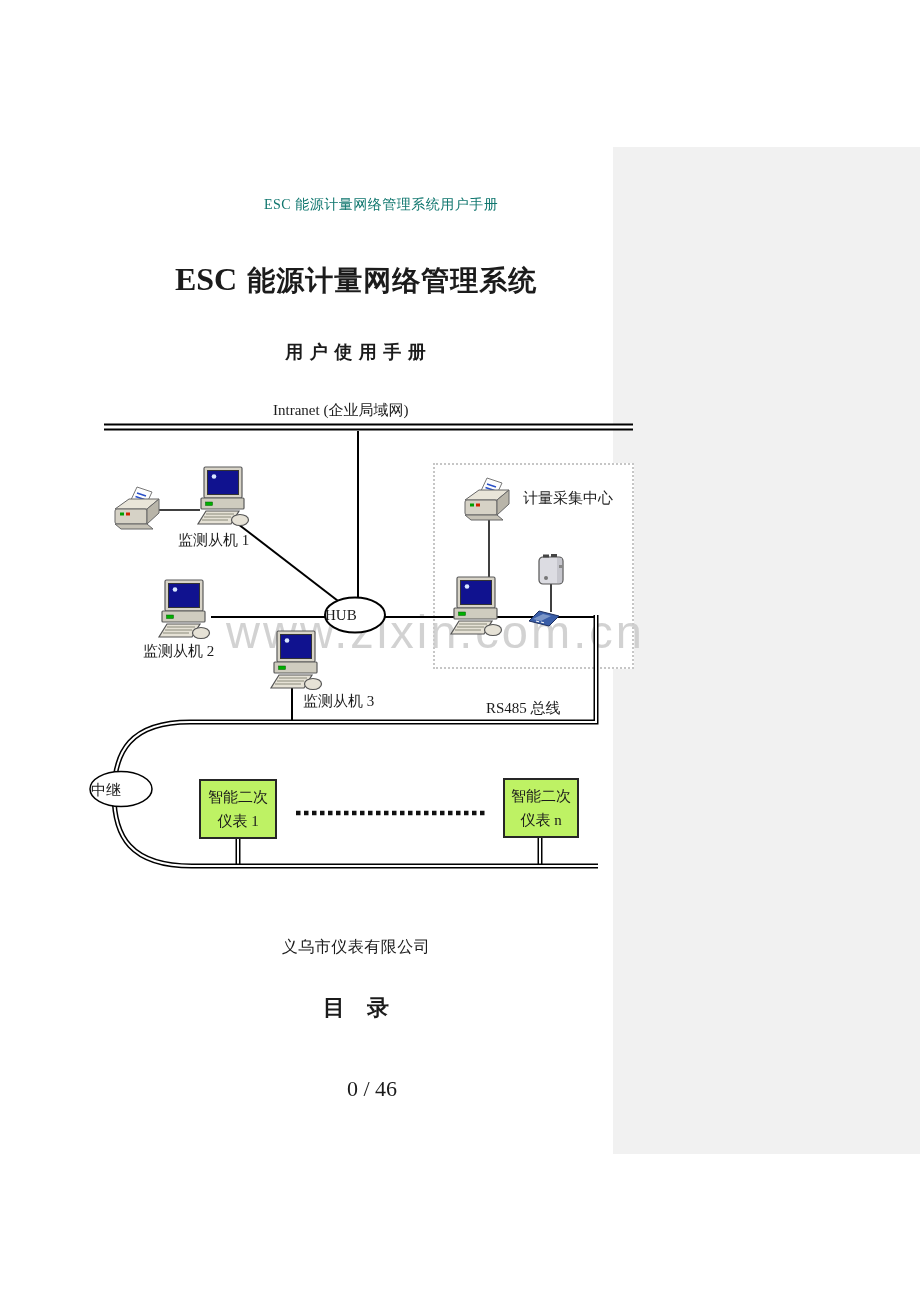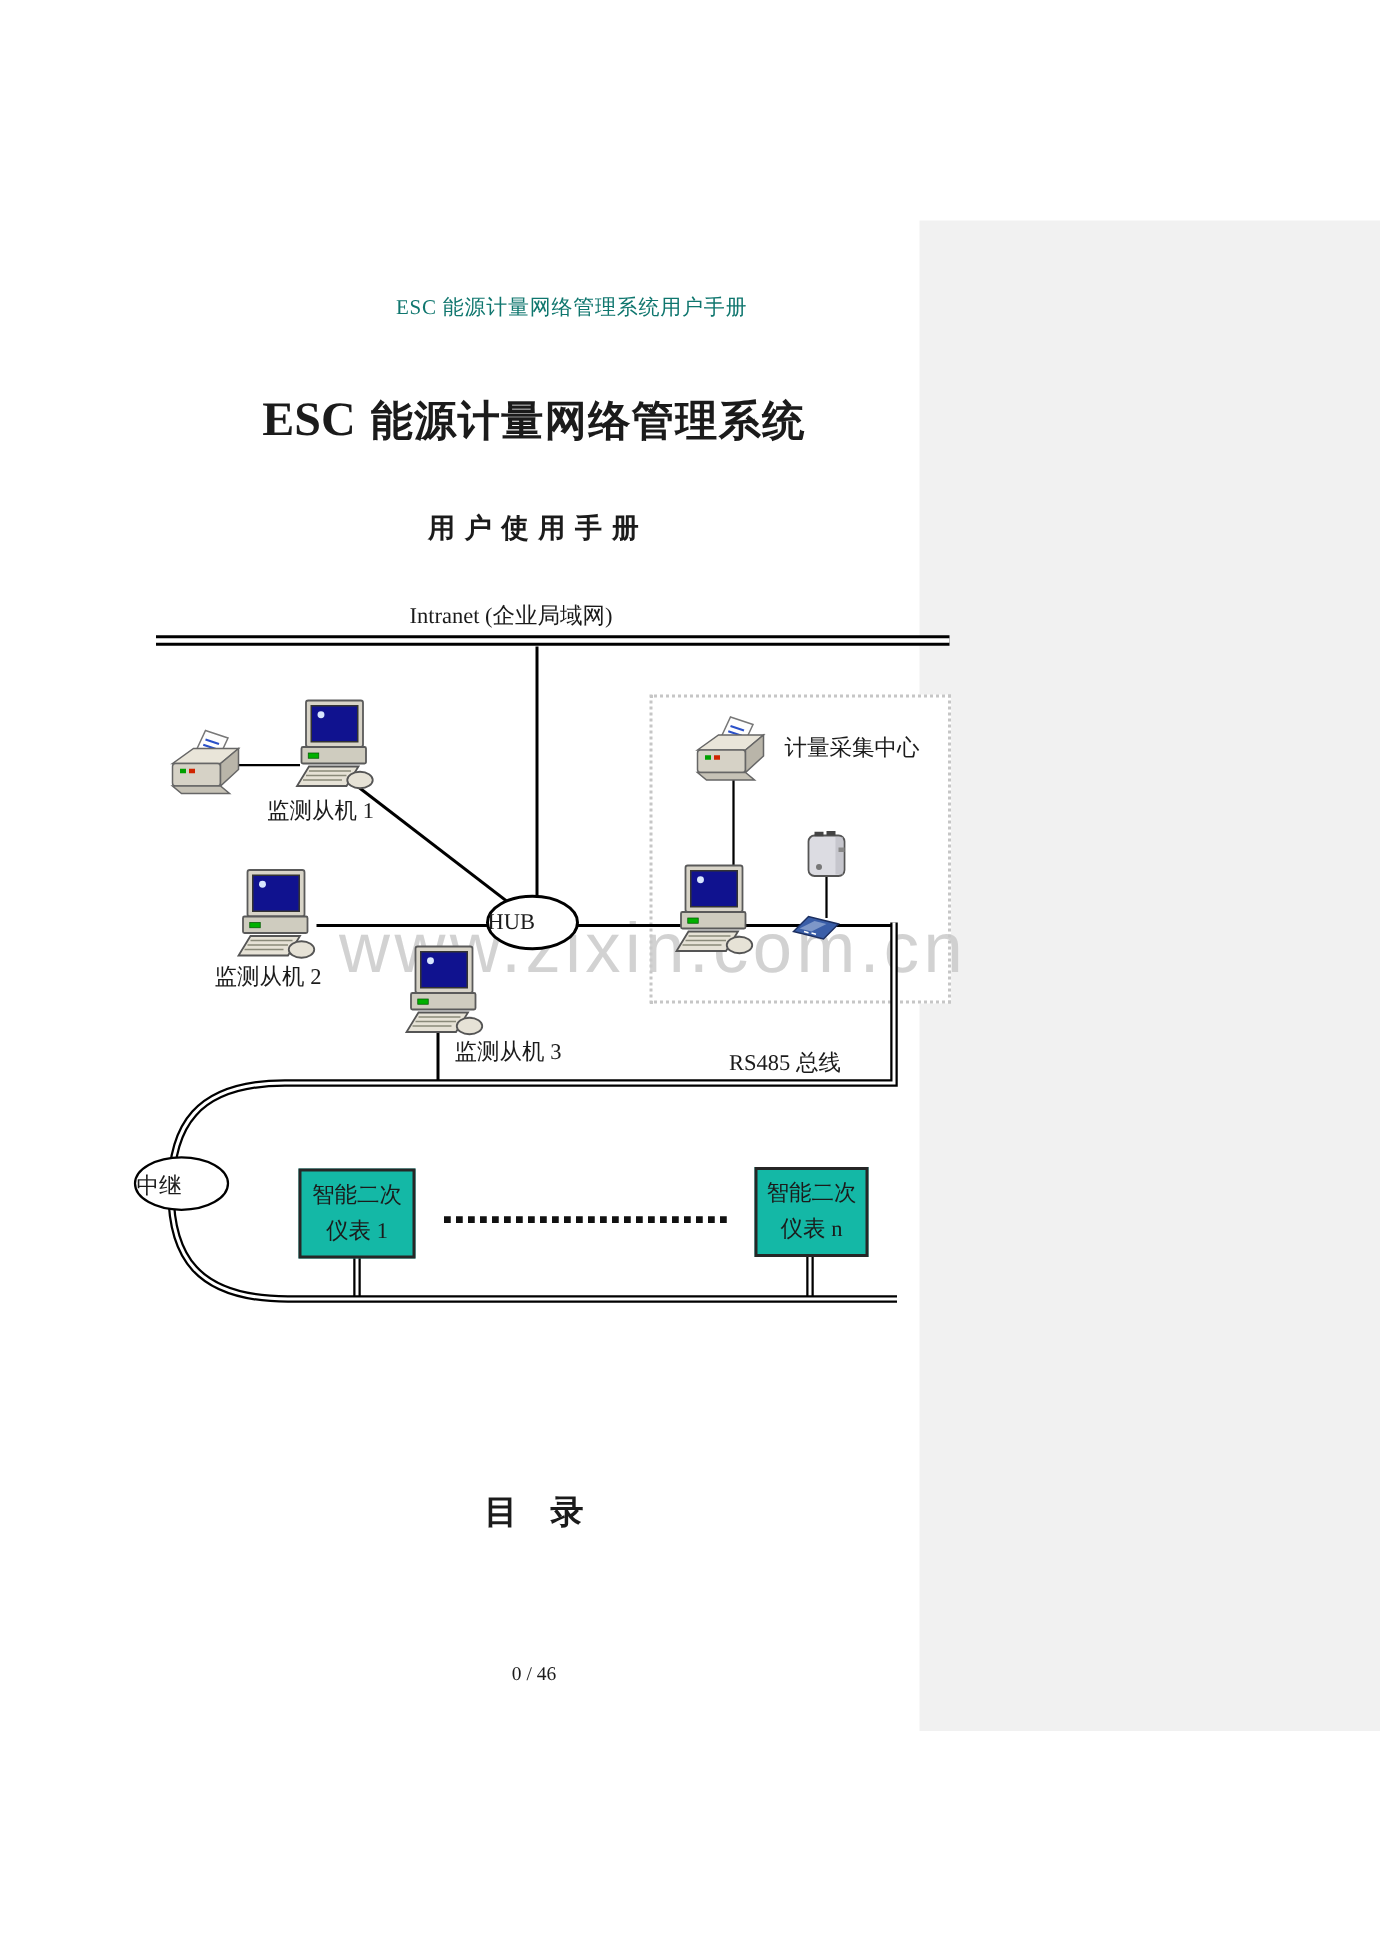--- a/index.html
+++ b/index.html
@@ -19,37 +19,37 @@
   
   .cblock{left:0;width:712px;text-align:center;z-index:6;}
   .header-line{left:264px;top:196px;font-size:14px;letter-spacing:.5px;color:#0f766e;z-index:6;}
   .title{top:261px;}
   .title-en{font-size:32px;font-weight:600;}
   .title-cn{font-size:28px;font-weight:900;letter-spacing:1px;margin-left:6px;}
   .subtitle{top:340px;font-size:18px;font-weight:600;letter-spacing:1px;}
   .company{top:937px;font-size:16px;letter-spacing:.5px;}
   .email{top:966px;font-family:"Liberation Mono","DejaVu Sans Mono",monospace;font-size:14px;letter-spacing:-.3px;}
   .toc{top:993px;font-size:22px;font-weight:700;}
-  .page-num{top:1108px;font-size:13px;}
+  .page-num{top:1076px;font-size:22px;margin-left:16px;}
 
   
   .dashed-box{left:433px;top:463px;width:197px;height:202px;background:#fff;
               border:2px dotted #c6c6c6;z-index:2;}
   #diagram-svg{left:0;top:0;z-index:4;}
   .dlabel{font-size:15px;z-index:6;}
   .lbl-intranet{left:273px;top:401px;width:200px;}
   .lbl-mon1{left:178px;top:531px;width:80px;}
   .lbl-mon2{left:143px;top:642px;width:80px;}
   .lbl-mon3{left:303px;top:692px;width:80px;}
   .lbl-collect{left:523px;top:489px;width:100px;}
   .lbl-rs485{left:486px;top:699px;width:80px;}
   .lbl-hub{left:325px;top:607px;width:60px;}
   .lbl-relay{left:91px;top:781px;width:80px;}
 
-  .meter-box{background:#14b8a6;border:2px solid #262626;z-index:5;
+  .meter-box{background:#bef264;border:2px solid #262626;z-index:5;
              display:flex;flex-direction:column;justify-content:center;align-items:center;
              font-size:15px;line-height:24px;}
   .meter-1{left:199px;top:779px;width:74px;height:56px;}
   .meter-n{left:503px;top:778px;width:72px;height:56px;}
 </style>
 </head>
 <body>
 
 <div id="page">
 
@@ -158,16 +158,17 @@
 
   <div class="abs meter-box meter-1">
     <span>智能二次</span>
     <span>仪表 1</span>
   </div>
   <div class="abs meter-box meter-n">
     <span>智能二次</span>
     <span>仪表 n</span>
   </div>
 
+  <div class="abs cblock company">义乌市仪表有限公司</div>
   <div class="abs cblock toc pre">目    录</div>
   <div class="abs cblock page-num">0 / 46</div>
 
 </div>
 
 </body></html>

